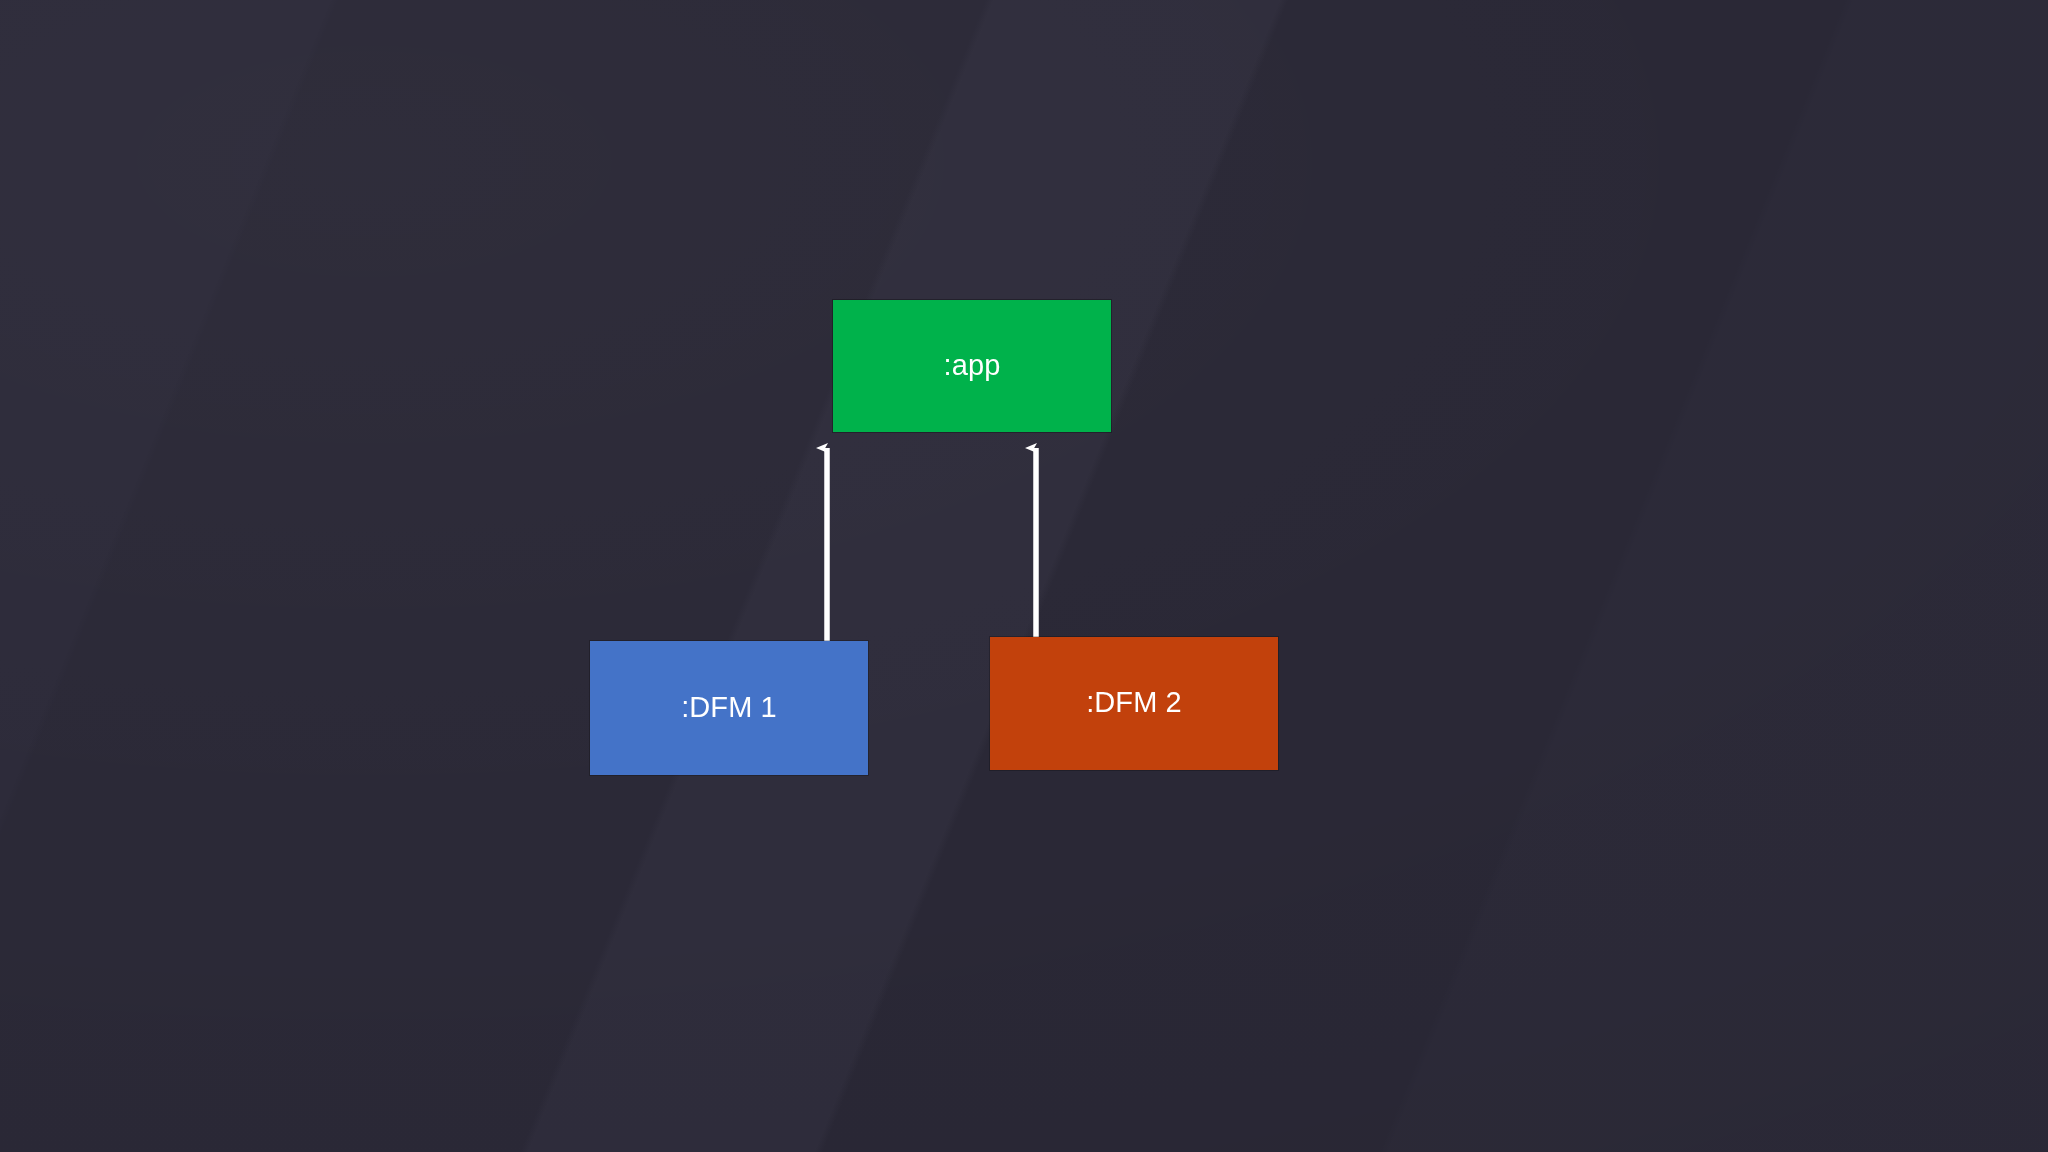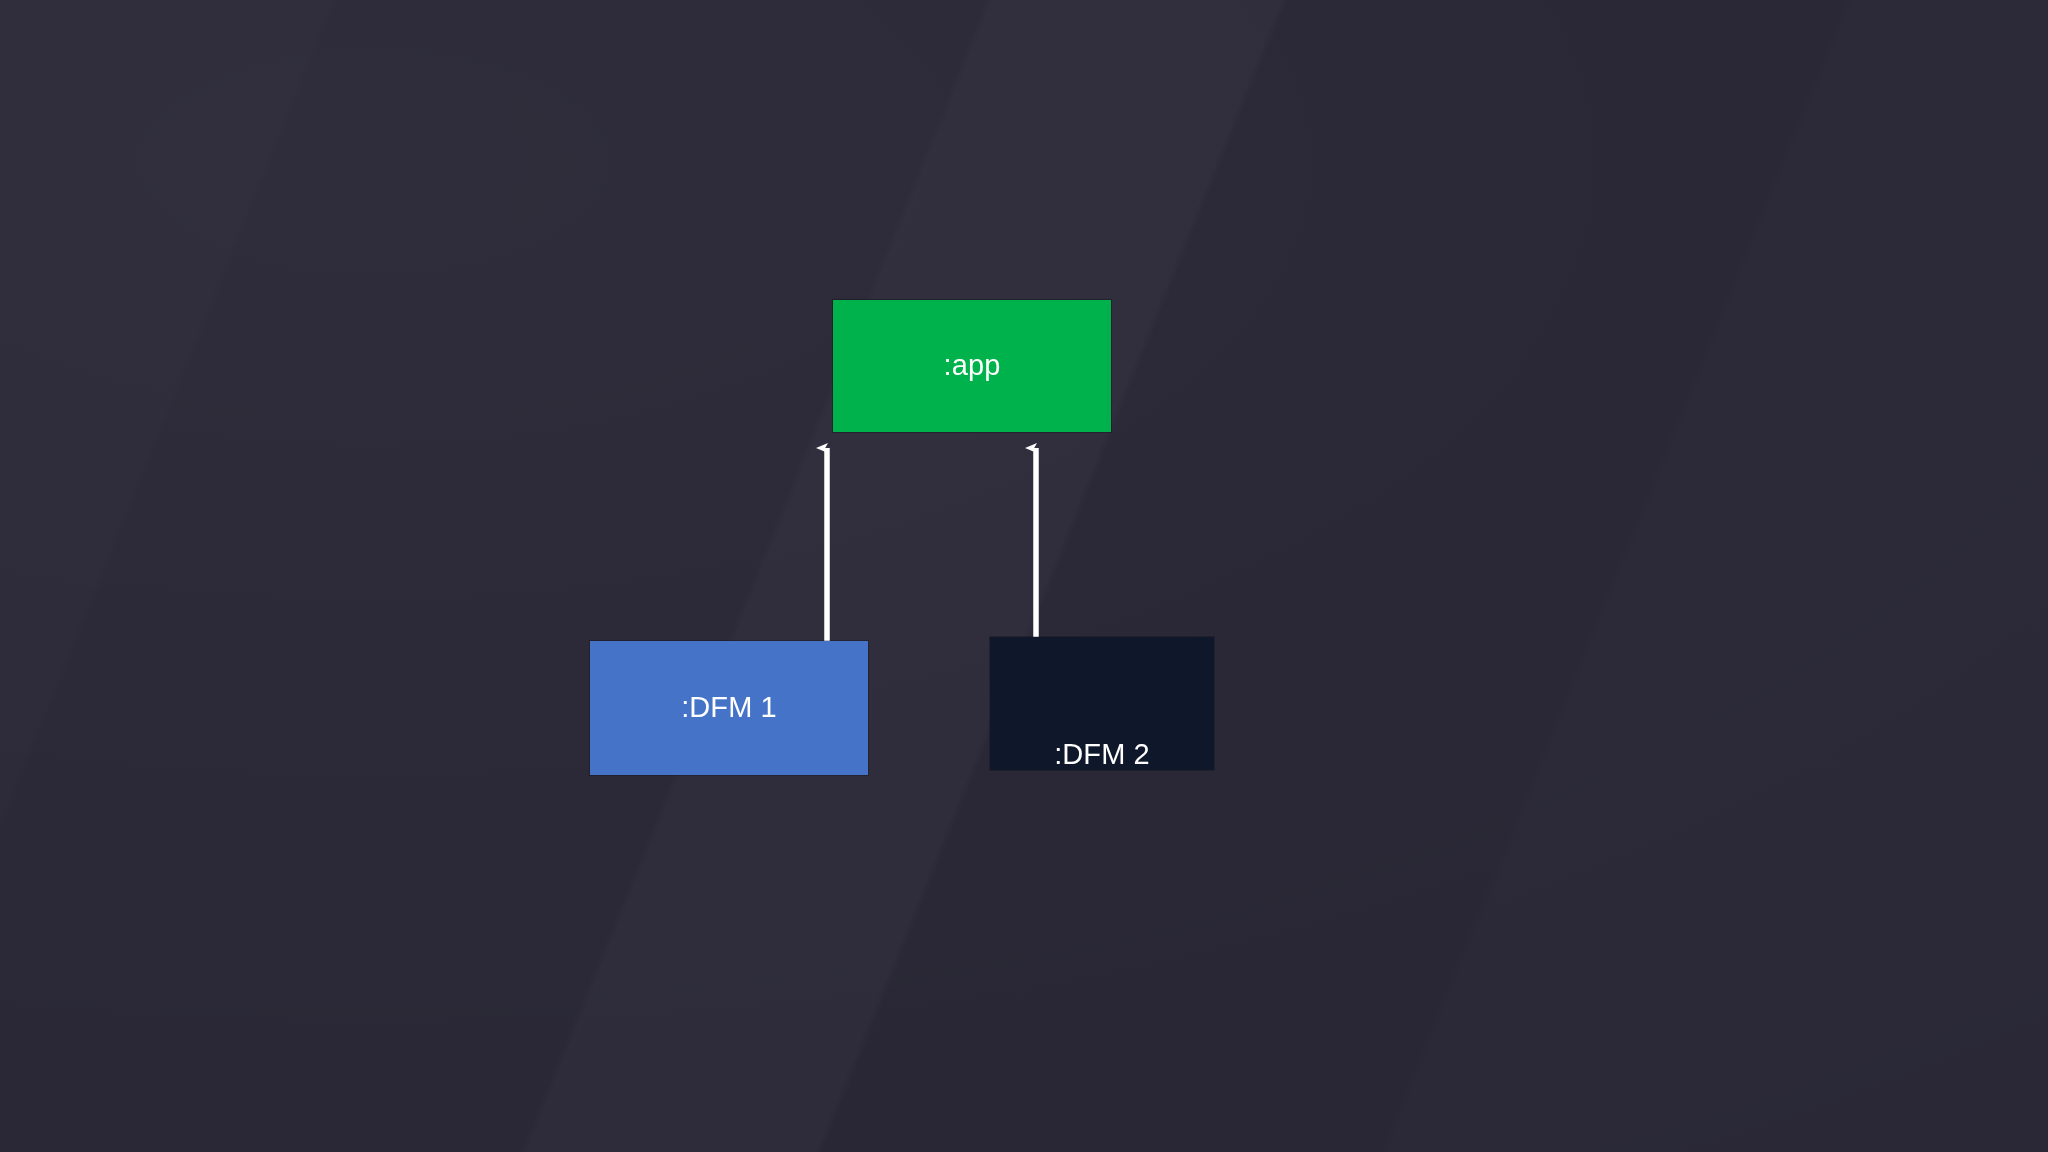--- a/index.html
+++ b/index.html
@@ -98,25 +98,24 @@
     width: 278px;
     height: 134px;
     background: #4473c8;
     box-shadow: 0 0 0 1px rgba(0,0,0,0.22);
     justify-content: center;
   }
 
   #node-dfm2 {
     left: 990px;
     top: 637px;
-    width: 224px;
+    width: 288px;
     height: 133px;
-    background: #0f172a;
+    background: #c2410c;
     box-shadow: 0 0 0 1px rgba(0,0,0,0.22);
-    align-items: flex-end;
   }
 
   #edges {
     position: absolute;
     left: 0;
     top: 0;
     width: 2048px;
     height: 1152px;
     pointer-events: none;
   }

